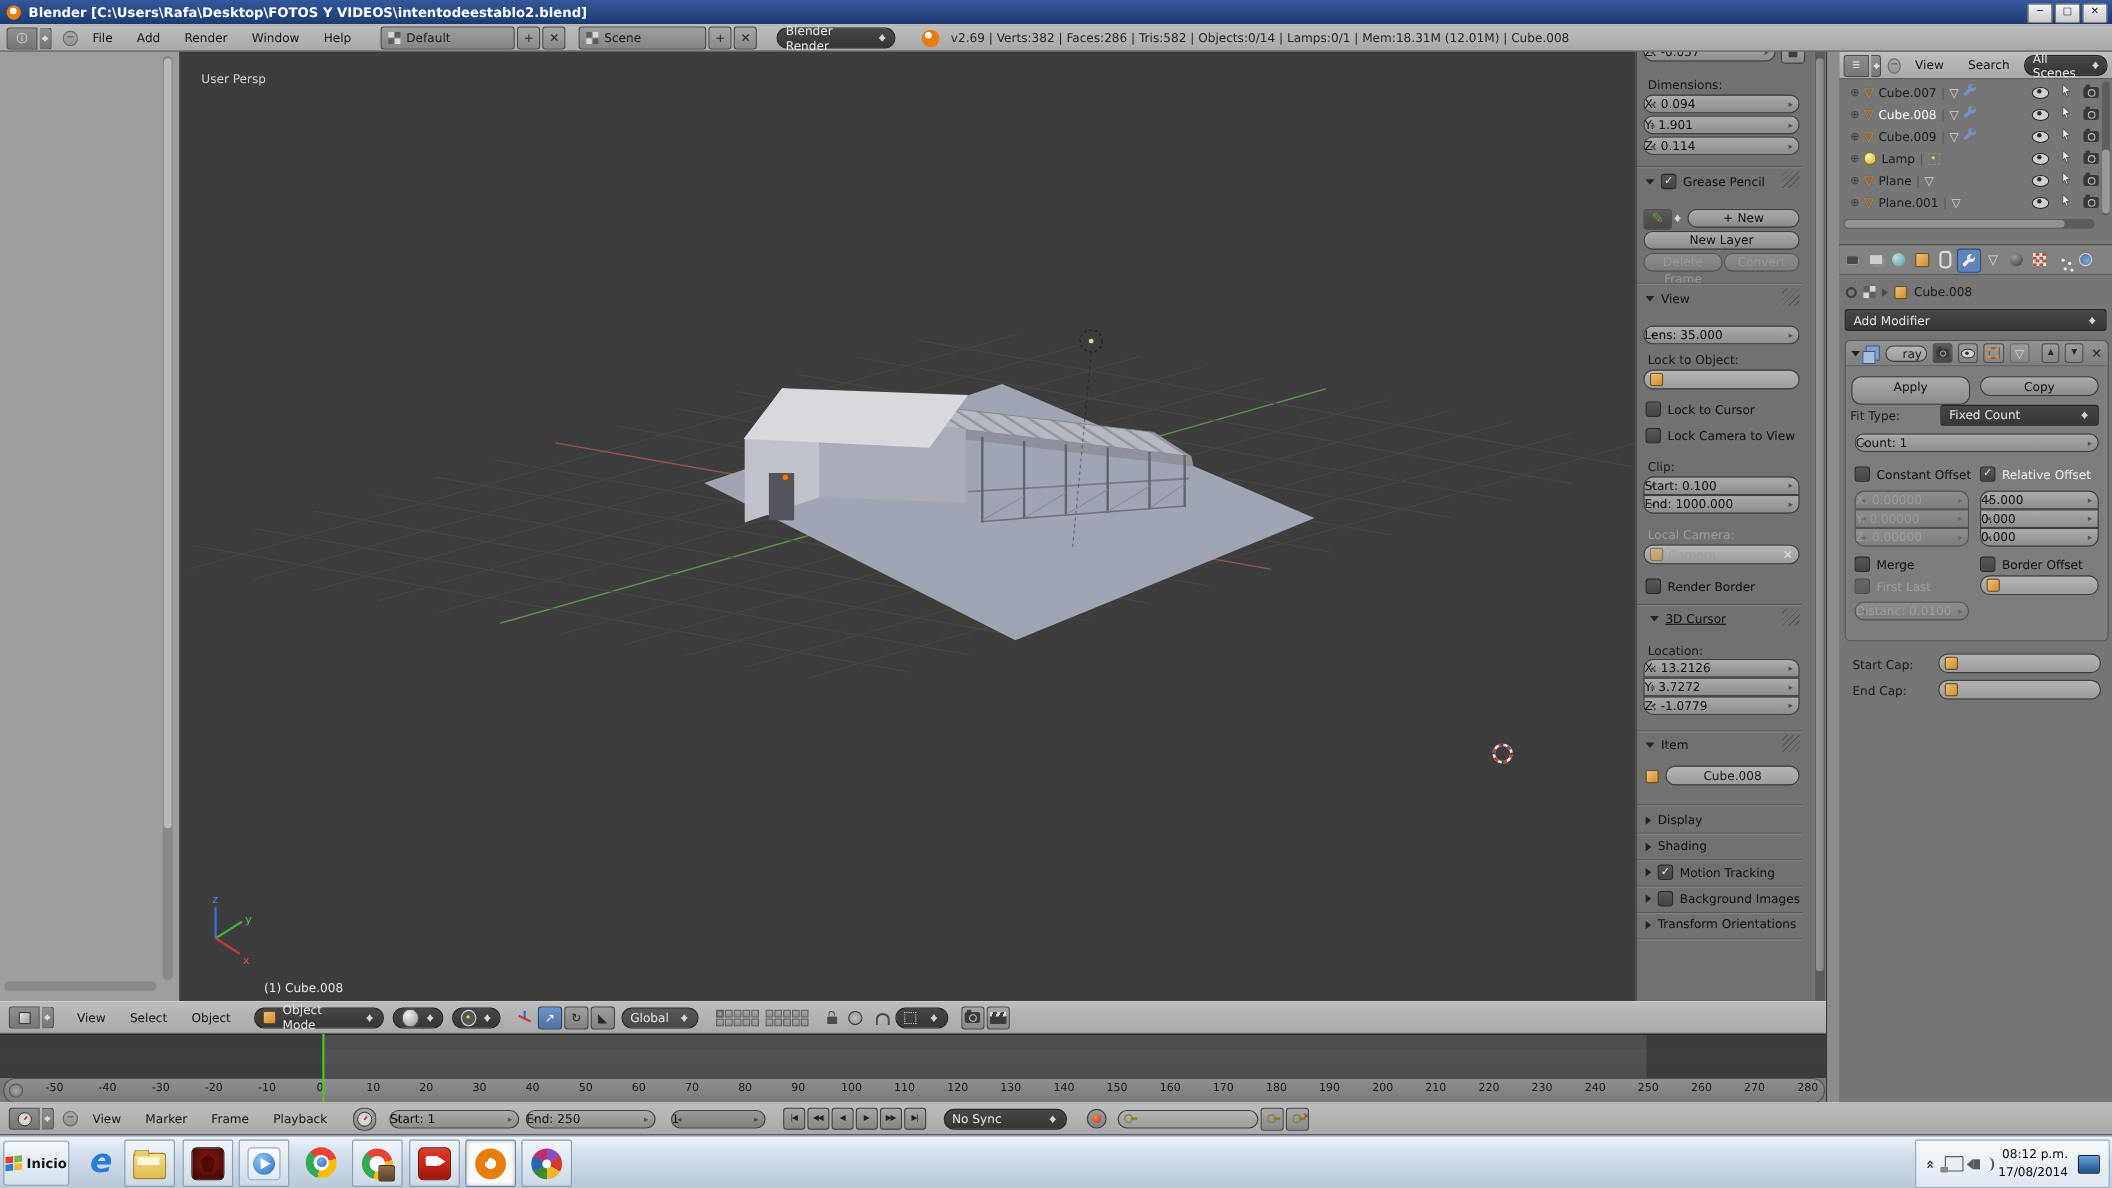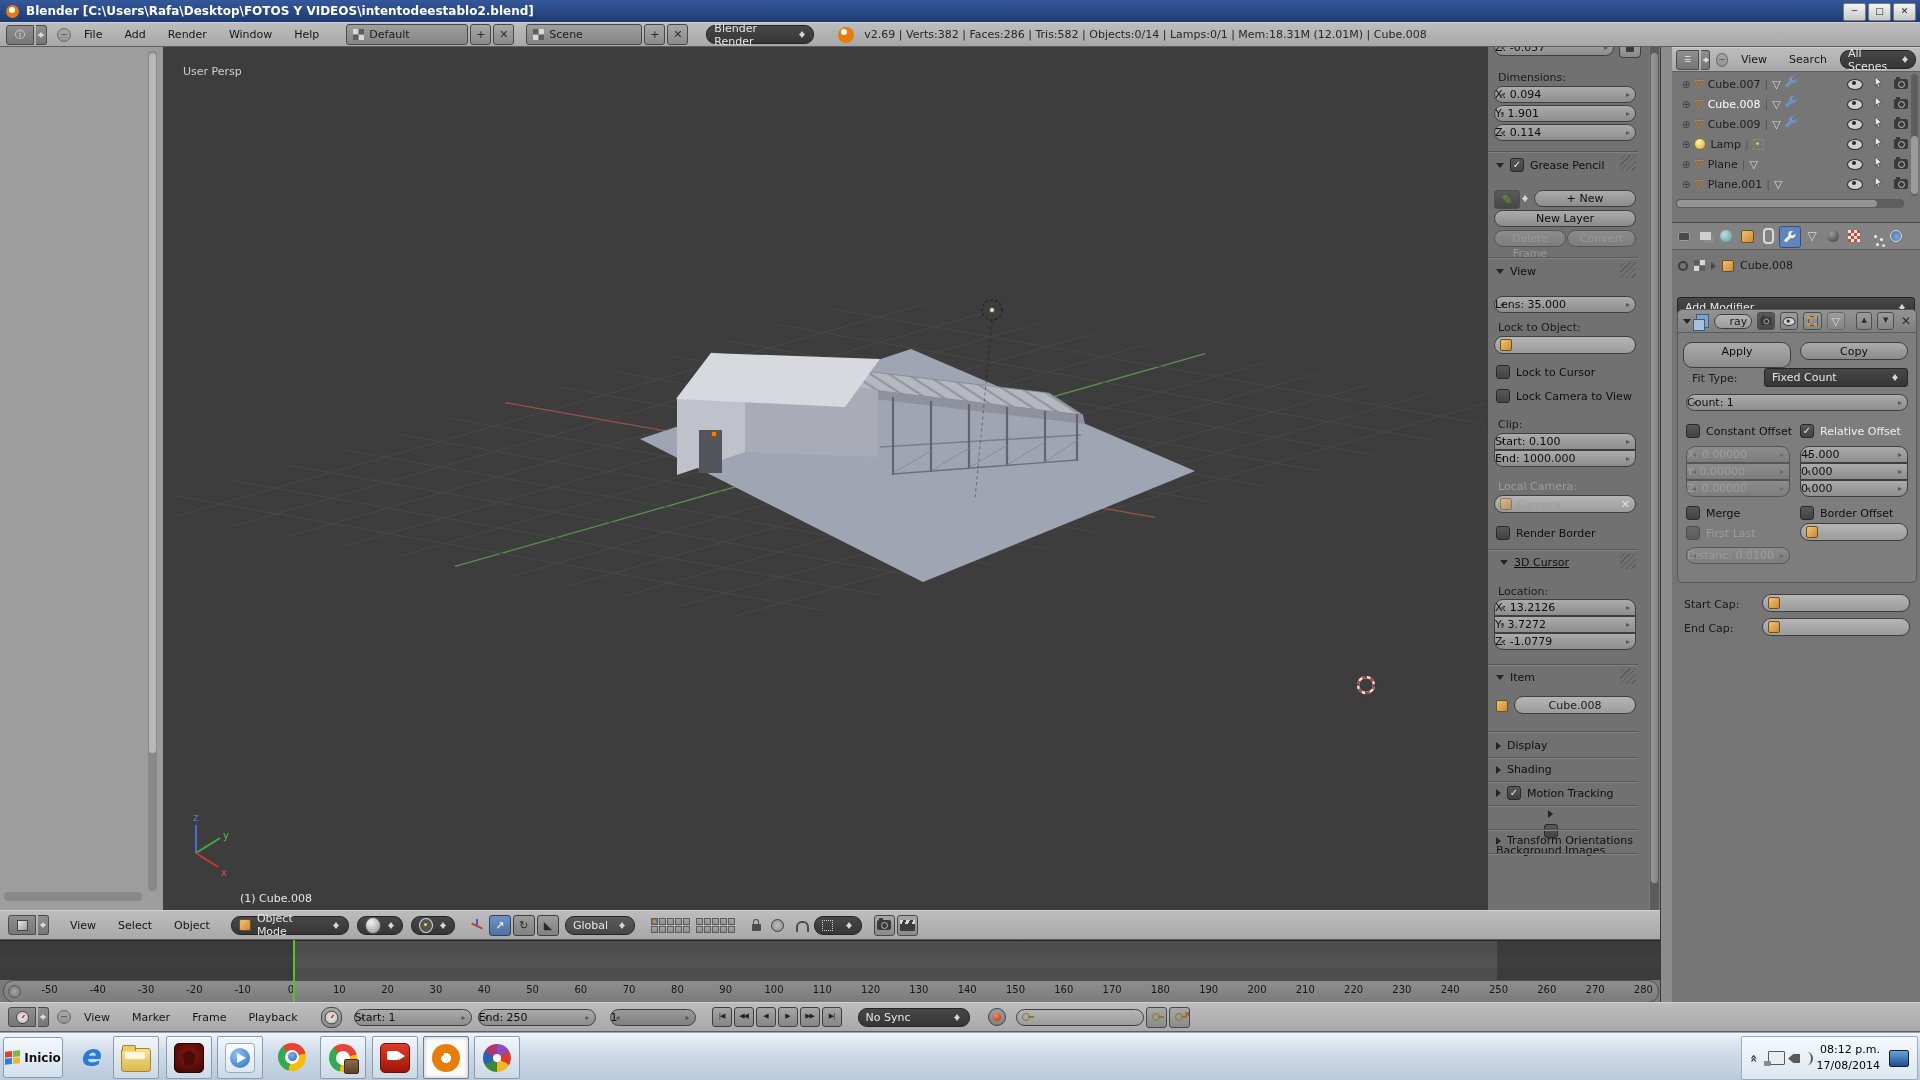--- a/index.html
+++ b/index.html
@@ -449,21 +449,21 @@
       <span class="tri-r"></span>
       <span>Shading</span>
     </div>
     <div class="it psep" style="left:0;top:734px;width:150px;"></div>
     <div class="it ph" style="left:8px;top:739px;">
       <span class="tri-r"></span>
       <span class="cb on"></span>
       <span>Motion Tracking</span>
     </div>
     <div class="it psep" style="left:0;top:758px;width:150px;"></div>
-    <div class="it ph" style="left:8px;top:763px;flex-direction:column;">
+    <div class="it ph" style="left:8px;top:763px;">
       <span class="tri-r"></span>
       <span class="cb"></span>
       <span>Background Images</span>
     </div>
     <div class="it psep" style="left:0;top:782px;width:150px;"></div>
     <div class="it ph" style="left:8px;top:787px;">
       <span class="tri-r"></span>
       <span>Transform Orientations</span>
     </div>
     <div class="it psep" style="left:0;top:806px;width:150px;"></div>
@@ -615,21 +615,21 @@
       <span class="gridico">
           <i class="d"></i>
           <i></i>
           <i></i>
           <i class="d"></i>
         </span>
       <span class="tri-r" style="border-left-color:#4a4a4a;"></span>
       <span class="cubeico"></span>
       <span>Cube.008</span>
     </div>
-    <div class="dsel" style="position:absolute;left:5px;top:74px;width:238px;height:20px;border-radius:3px;">
+    <div class="dsel" style="position:absolute;left:5px;top:58px;width:238px;height:20px;border-radius:3px;">
       <span>Add Modifier</span>
       <span class="udlone" style="margin-left:auto;"></span>
     </div>
     <div class="modbox">
       <div class="modhdr">
         <span class="tri-d"></span>
         <span class="modico"></span>
         <span class="field" style="width:38px;height:15px;justify-content:center;padding-left:16px;">ray</span>
         <span class="tgl on">
             <span class="i-cam" style="transform:scale(.8);"></span>
@@ -642,21 +642,21 @@
           </span>
         <span class="tgl" style="border-color:#6a6a6a;">
             <span class="graytri">▽</span>
           </span>
         <span class="updn" style="margin-left:6px;">▲</span>
         <span class="updn">▼</span>
         <span style="margin-left:2px;color:#2e2e2e;font-size:12px;">✕</span>
       </div>
       <div class="bbtn" style="position:absolute;left:5px;top:32px;width:108px;height:26px;line-height:17px;">Apply</div>
       <div class="bbtn" style="position:absolute;left:122px;top:32px;width:108px;height:18px;line-height:17px;">Copy</div>
-      <div style="position:absolute;left:14px;top:62px;">Fit Type:</div>
+      <div style="position:absolute;left:4px;top:62px;">Fit Type:</div>
       <div class="dsel" style="position:absolute;left:86px;top:58px;width:144px;border-radius:3px;">
         <span>Fixed Count</span>
         <span class="udlone" style="margin-left:auto;"></span>
       </div>
       <div class="pill" style="position:absolute;left:8px;top:84px;width:222px;">Count: 1</div>
       <div class="ph" style="position:absolute;left:8px;top:114px;">
         <span class="cb"></span>
         <span>Constant Offset</span>
       </div>
       <div class="ph" style="position:absolute;left:122px;top:114px;color:#f0f0f0;">

